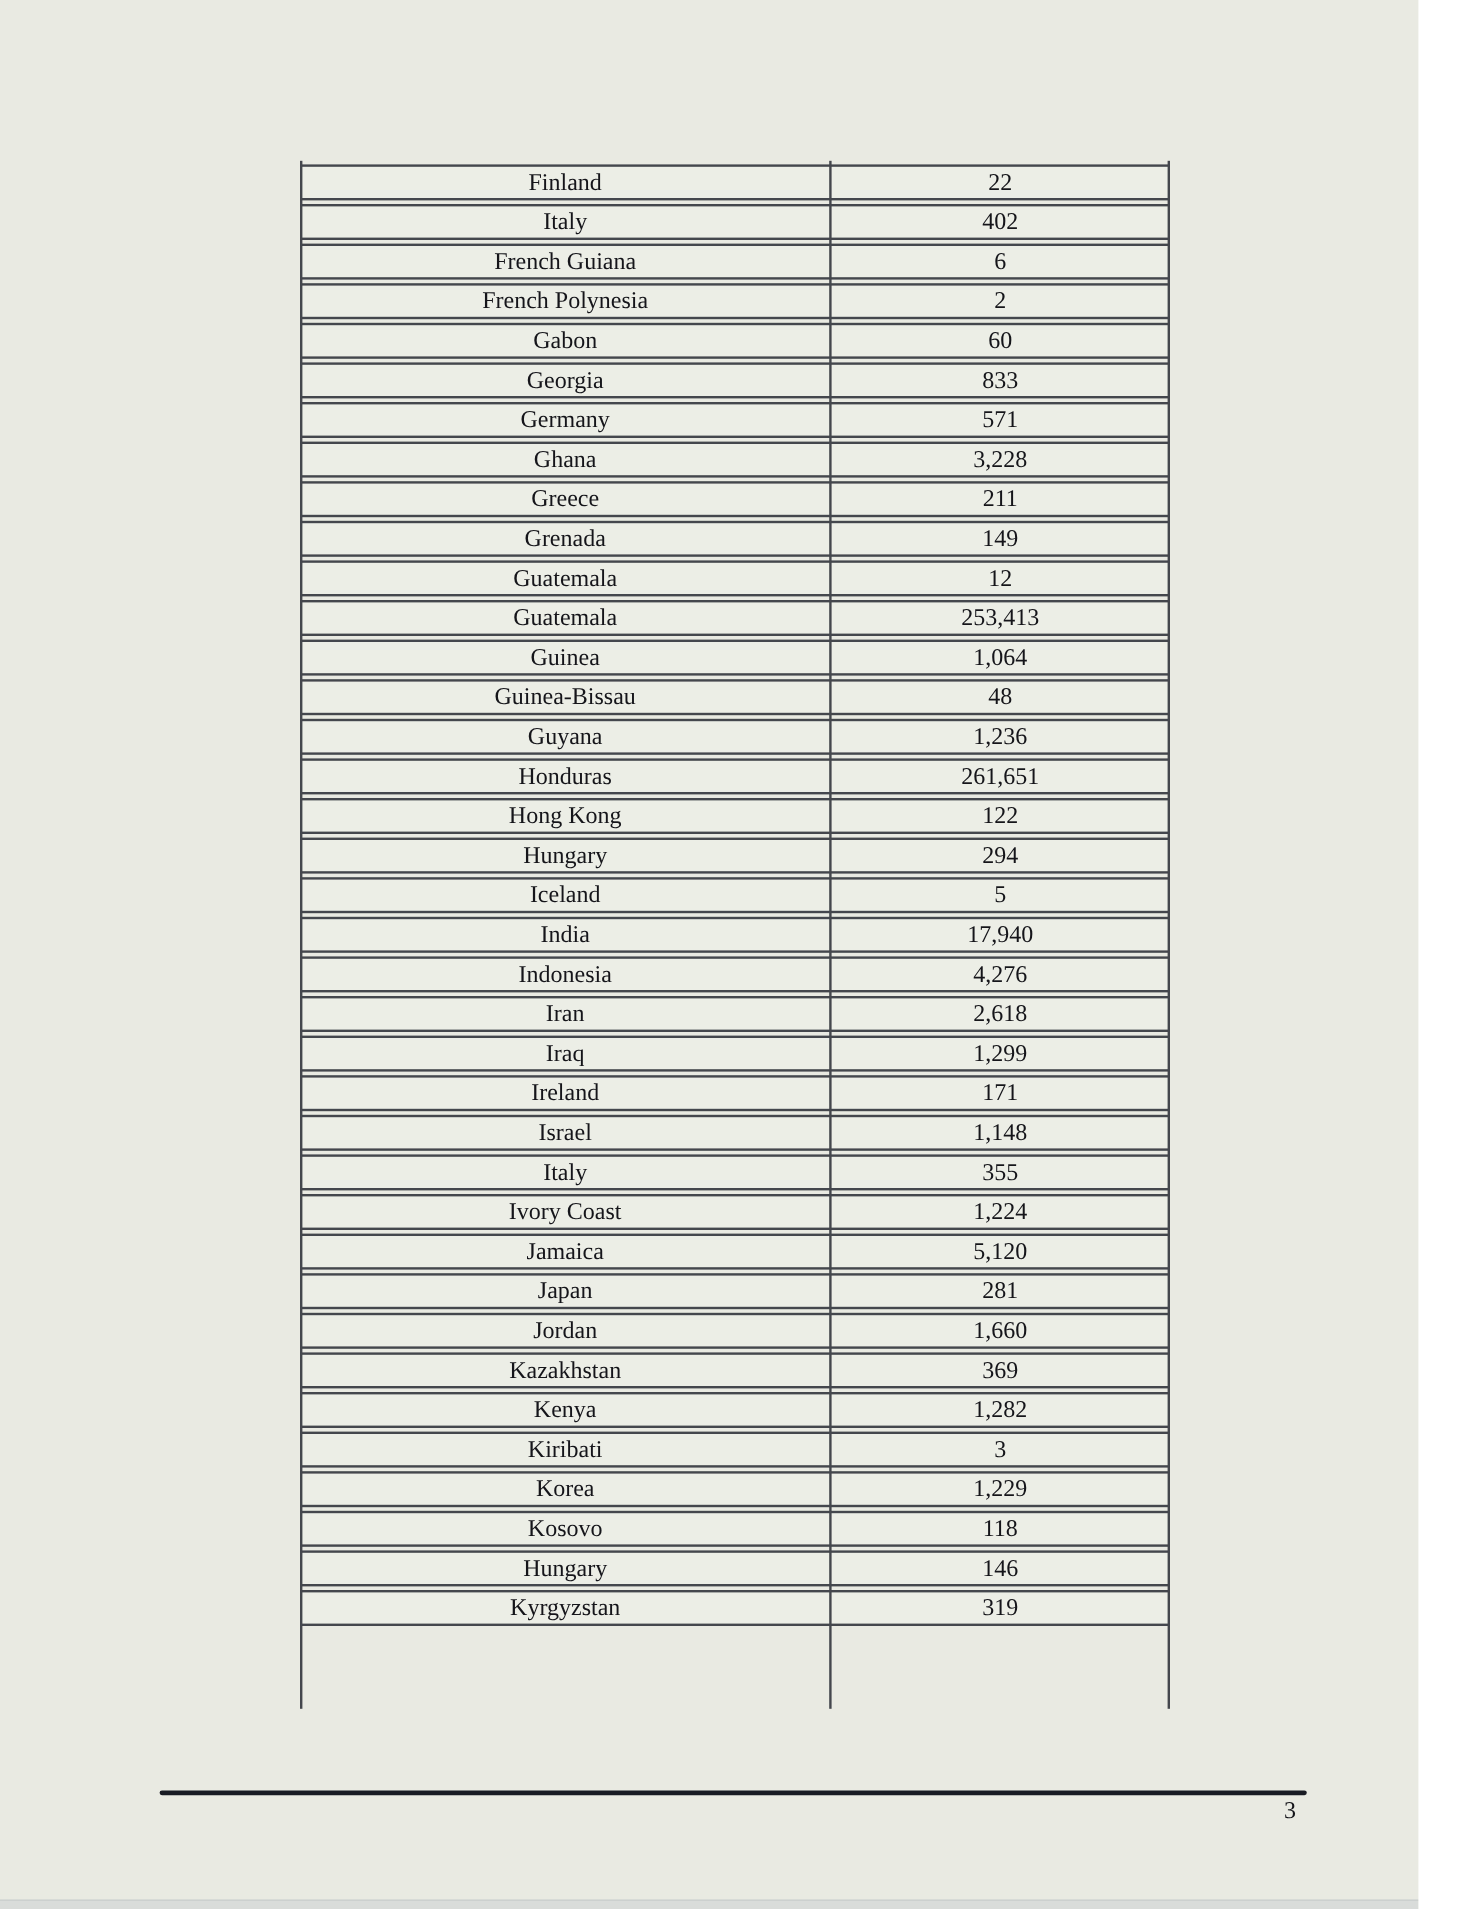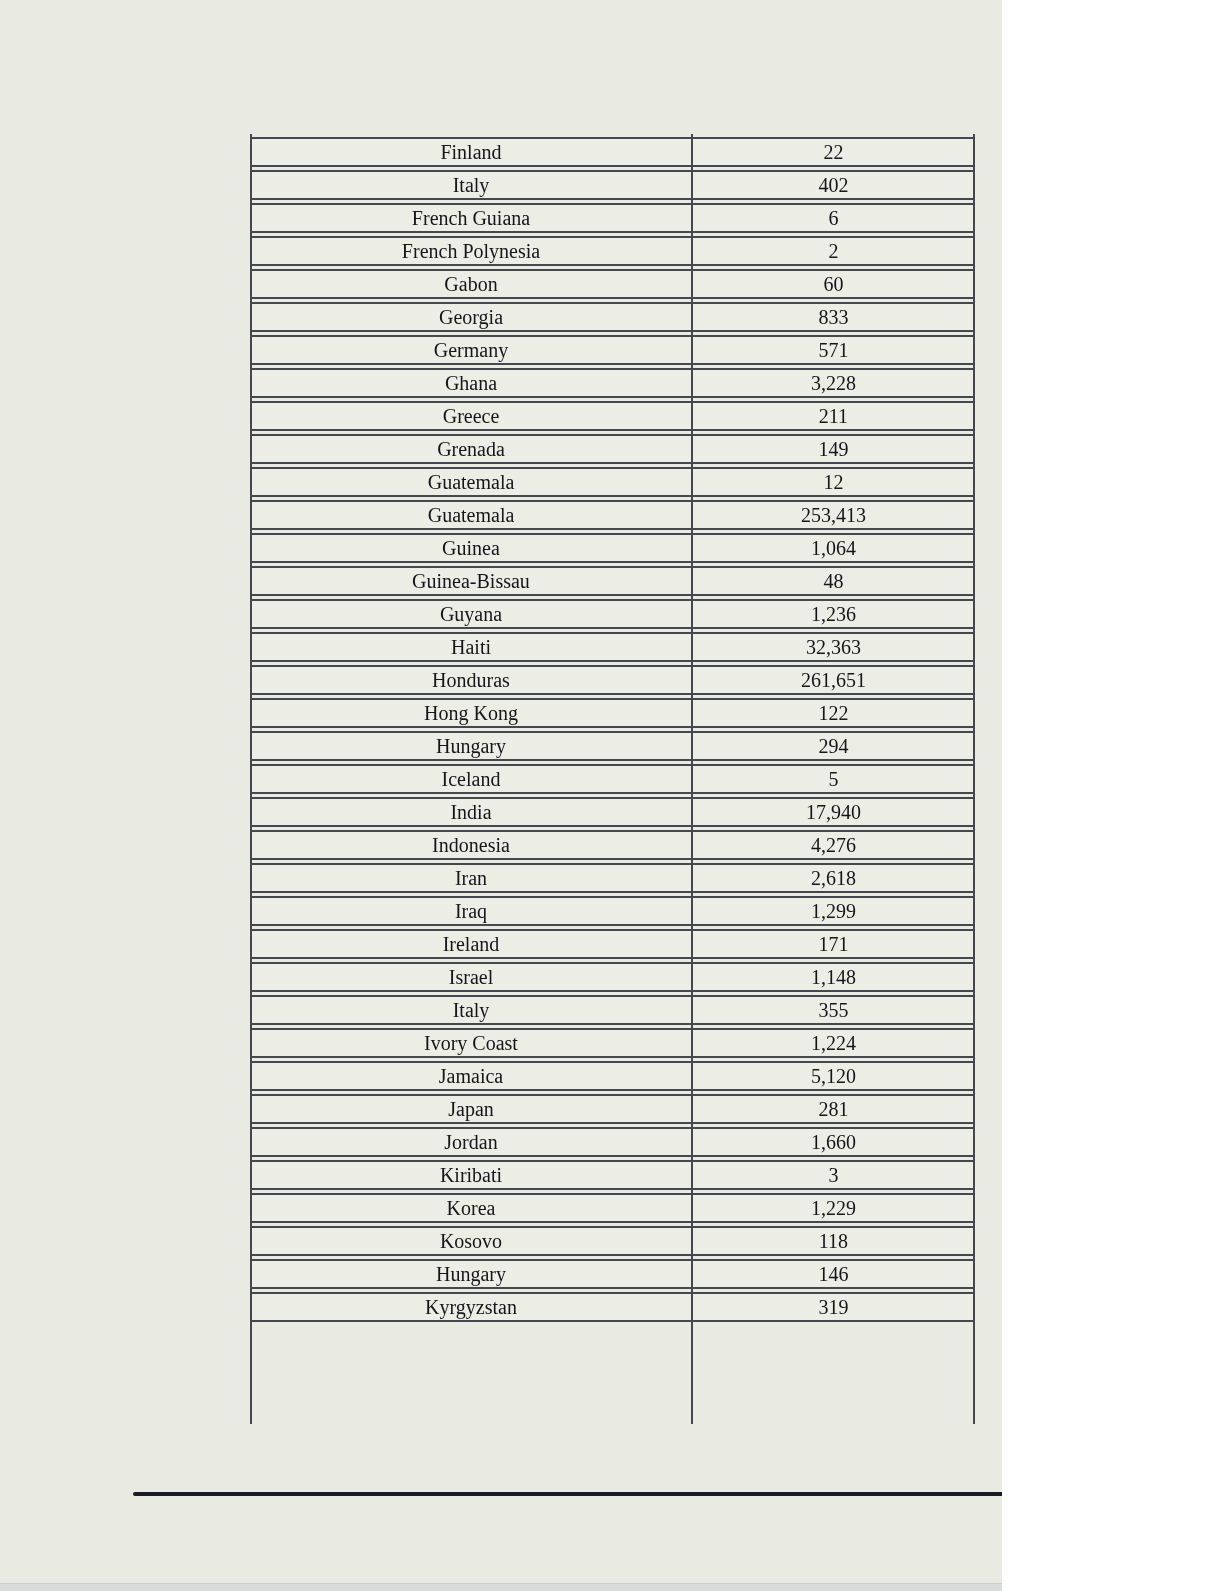--- a/index.html
+++ b/index.html
@@ -1,18 +1,18 @@
 <!DOCTYPE html>
 <html><head>
 <meta charset="utf-8">
 <style>
   html, body { margin: 0; padding: 0; }
   .screen {
     position: relative;
-    width: 1002px;
+    width: 1182px;
     height: 1591px;
     background: #e9eae2;
     font-family: "Liberation Serif", serif;
     overflow: hidden;
   }
   .data-table {
     position: absolute;
     left: 250px;
     top: 134px;
     width: 725px;
@@ -136,24 +136,20 @@
         </tr>
         <tr>
           <td>Guinea-Bissau</td>
           <td>48</td>
         </tr>
         <tr>
           <td>Guyana</td>
           <td>1,236</td>
         </tr>
         <tr>
-          <td>Haiti</td>
-          <td>32,363</td>
-        </tr>
-        <tr>
           <td>Honduras</td>
           <td>261,651</td>
         </tr>
         <tr>
           <td>Hong Kong</td>
           <td>122</td>
         </tr>
         <tr>
           <td>Hungary</td>
           <td>294</td>
@@ -198,20 +194,28 @@
           <td>Jamaica</td>
           <td>5,120</td>
         </tr>
         <tr>
           <td>Japan</td>
           <td>281</td>
         </tr>
         <tr>
           <td>Jordan</td>
           <td>1,660</td>
+        </tr>
+        <tr>
+          <td>Kazakhstan</td>
+          <td>369</td>
+        </tr>
+        <tr>
+          <td>Kenya</td>
+          <td>1,282</td>
         </tr>
         <tr>
           <td>Kiribati</td>
           <td>3</td>
         </tr>
         <tr>
           <td>Korea</td>
           <td>1,229</td>
         </tr>
         <tr>

